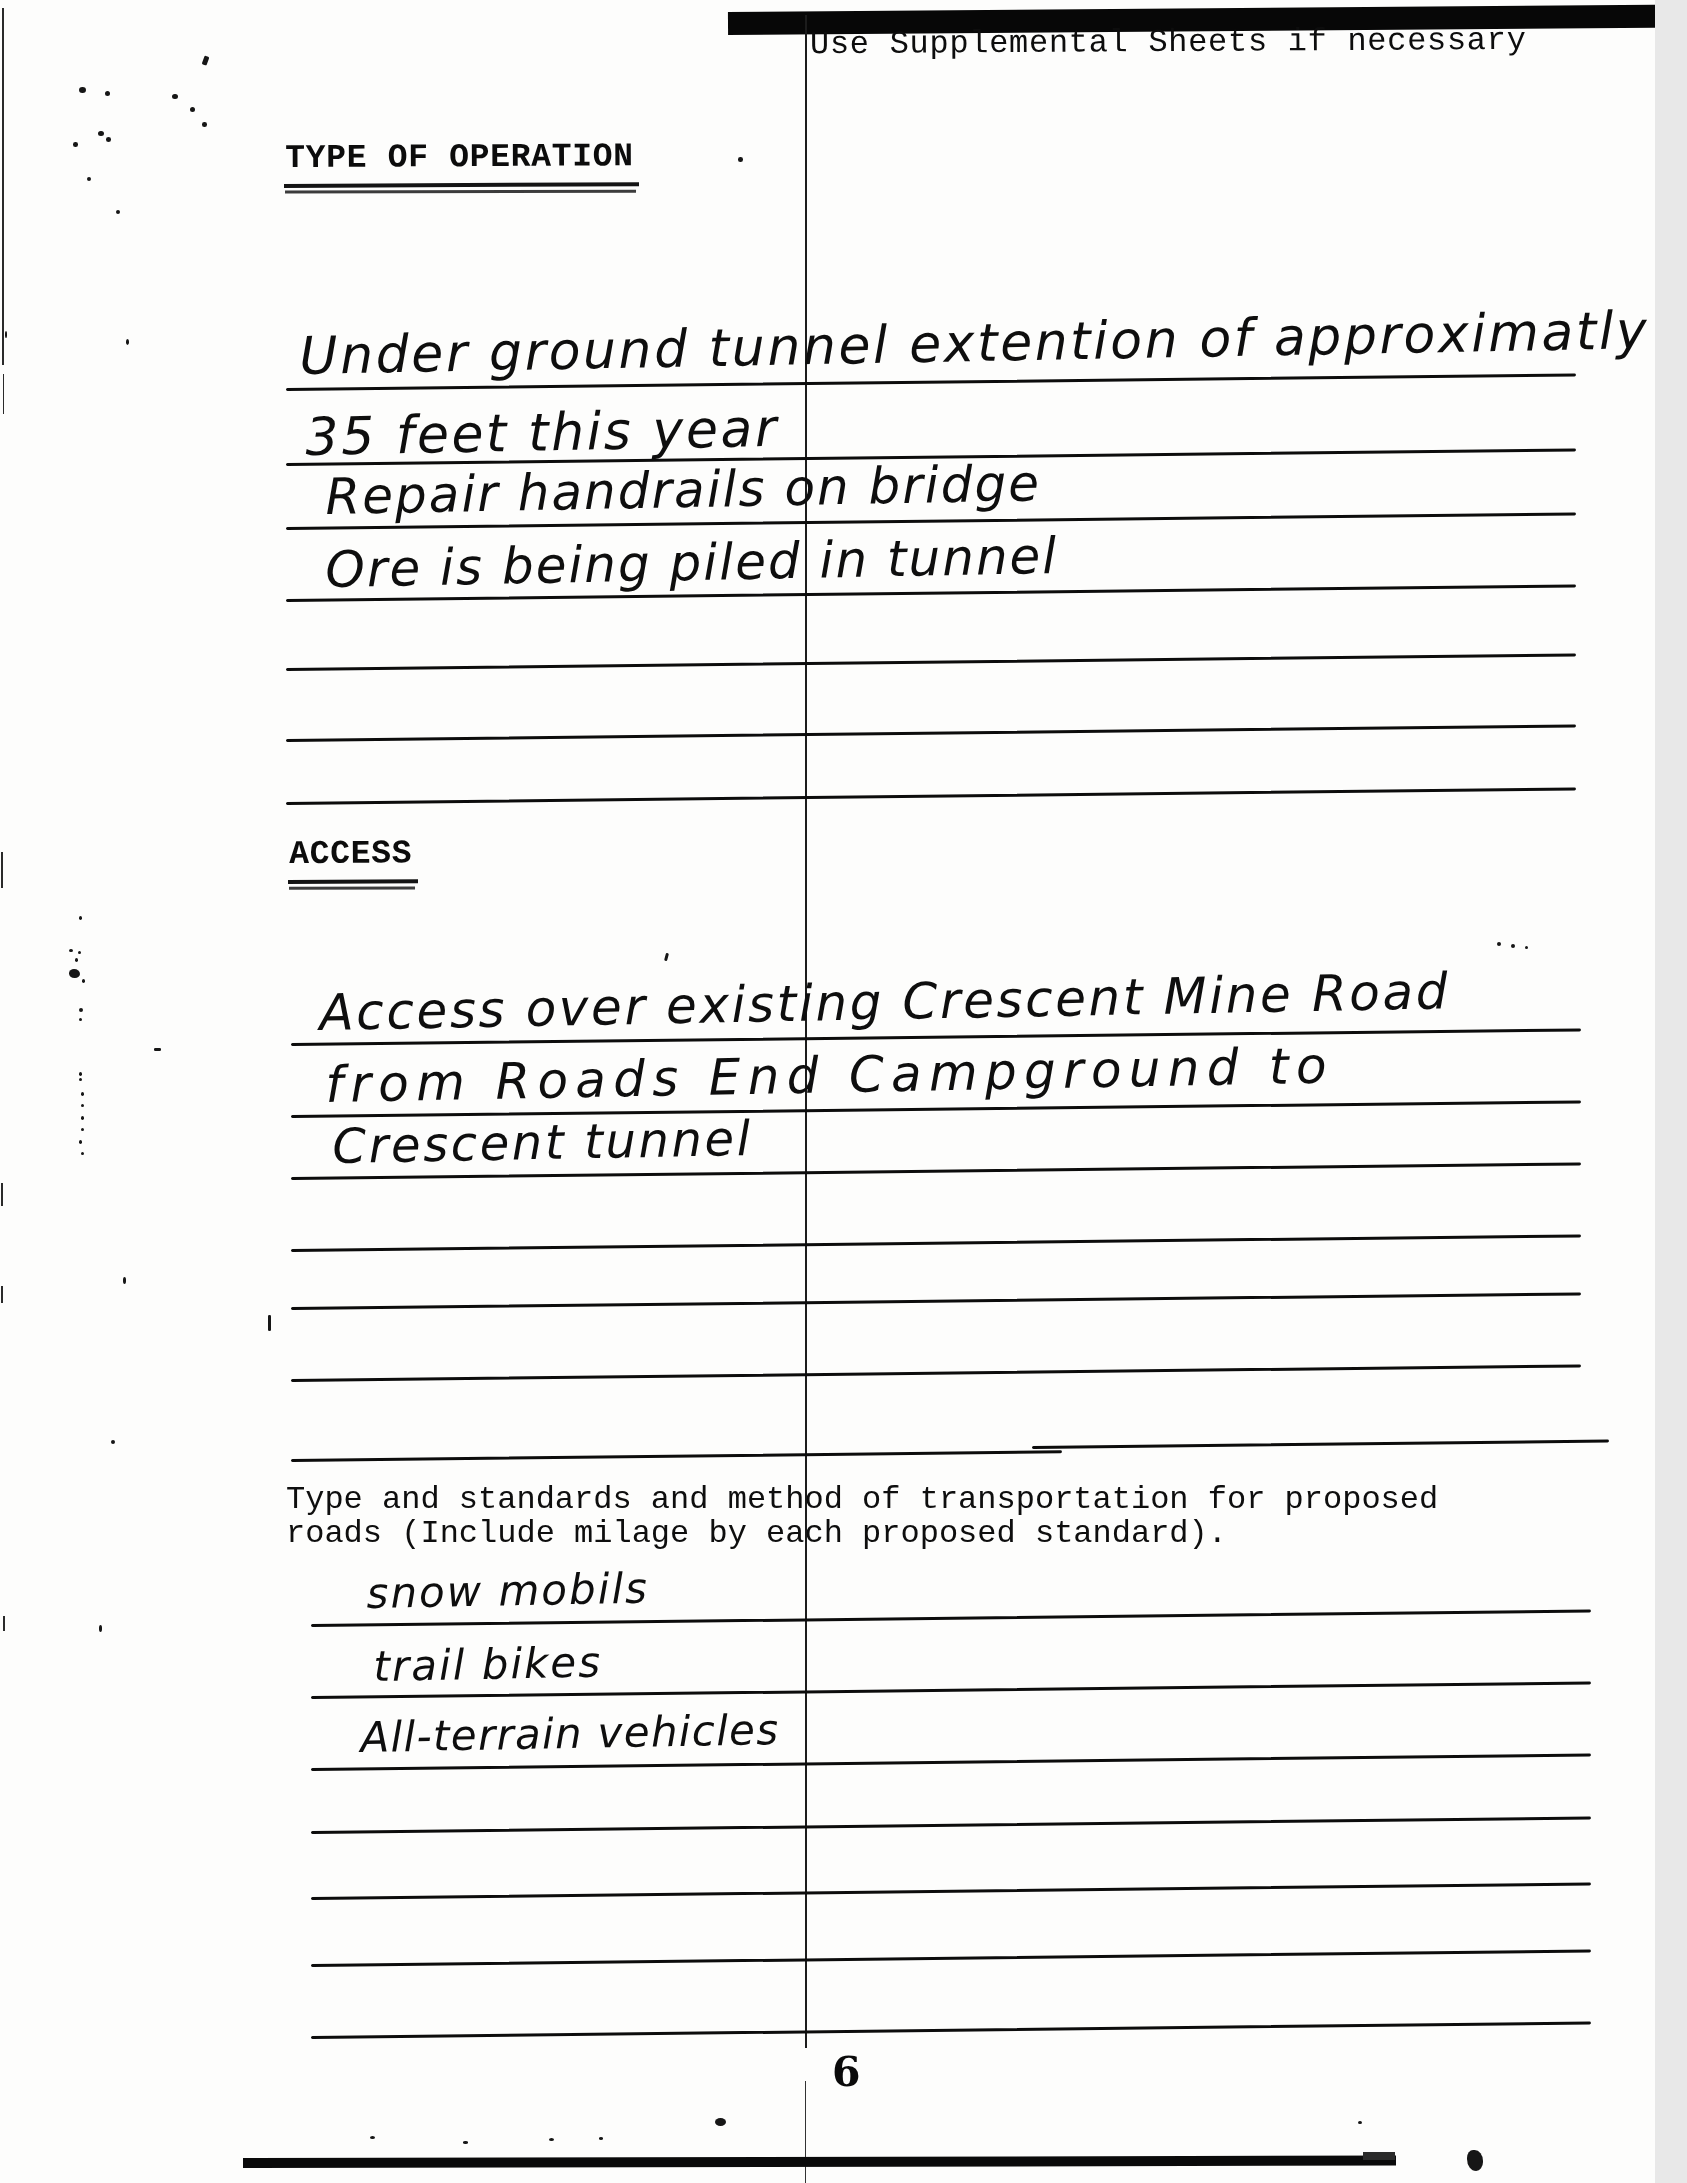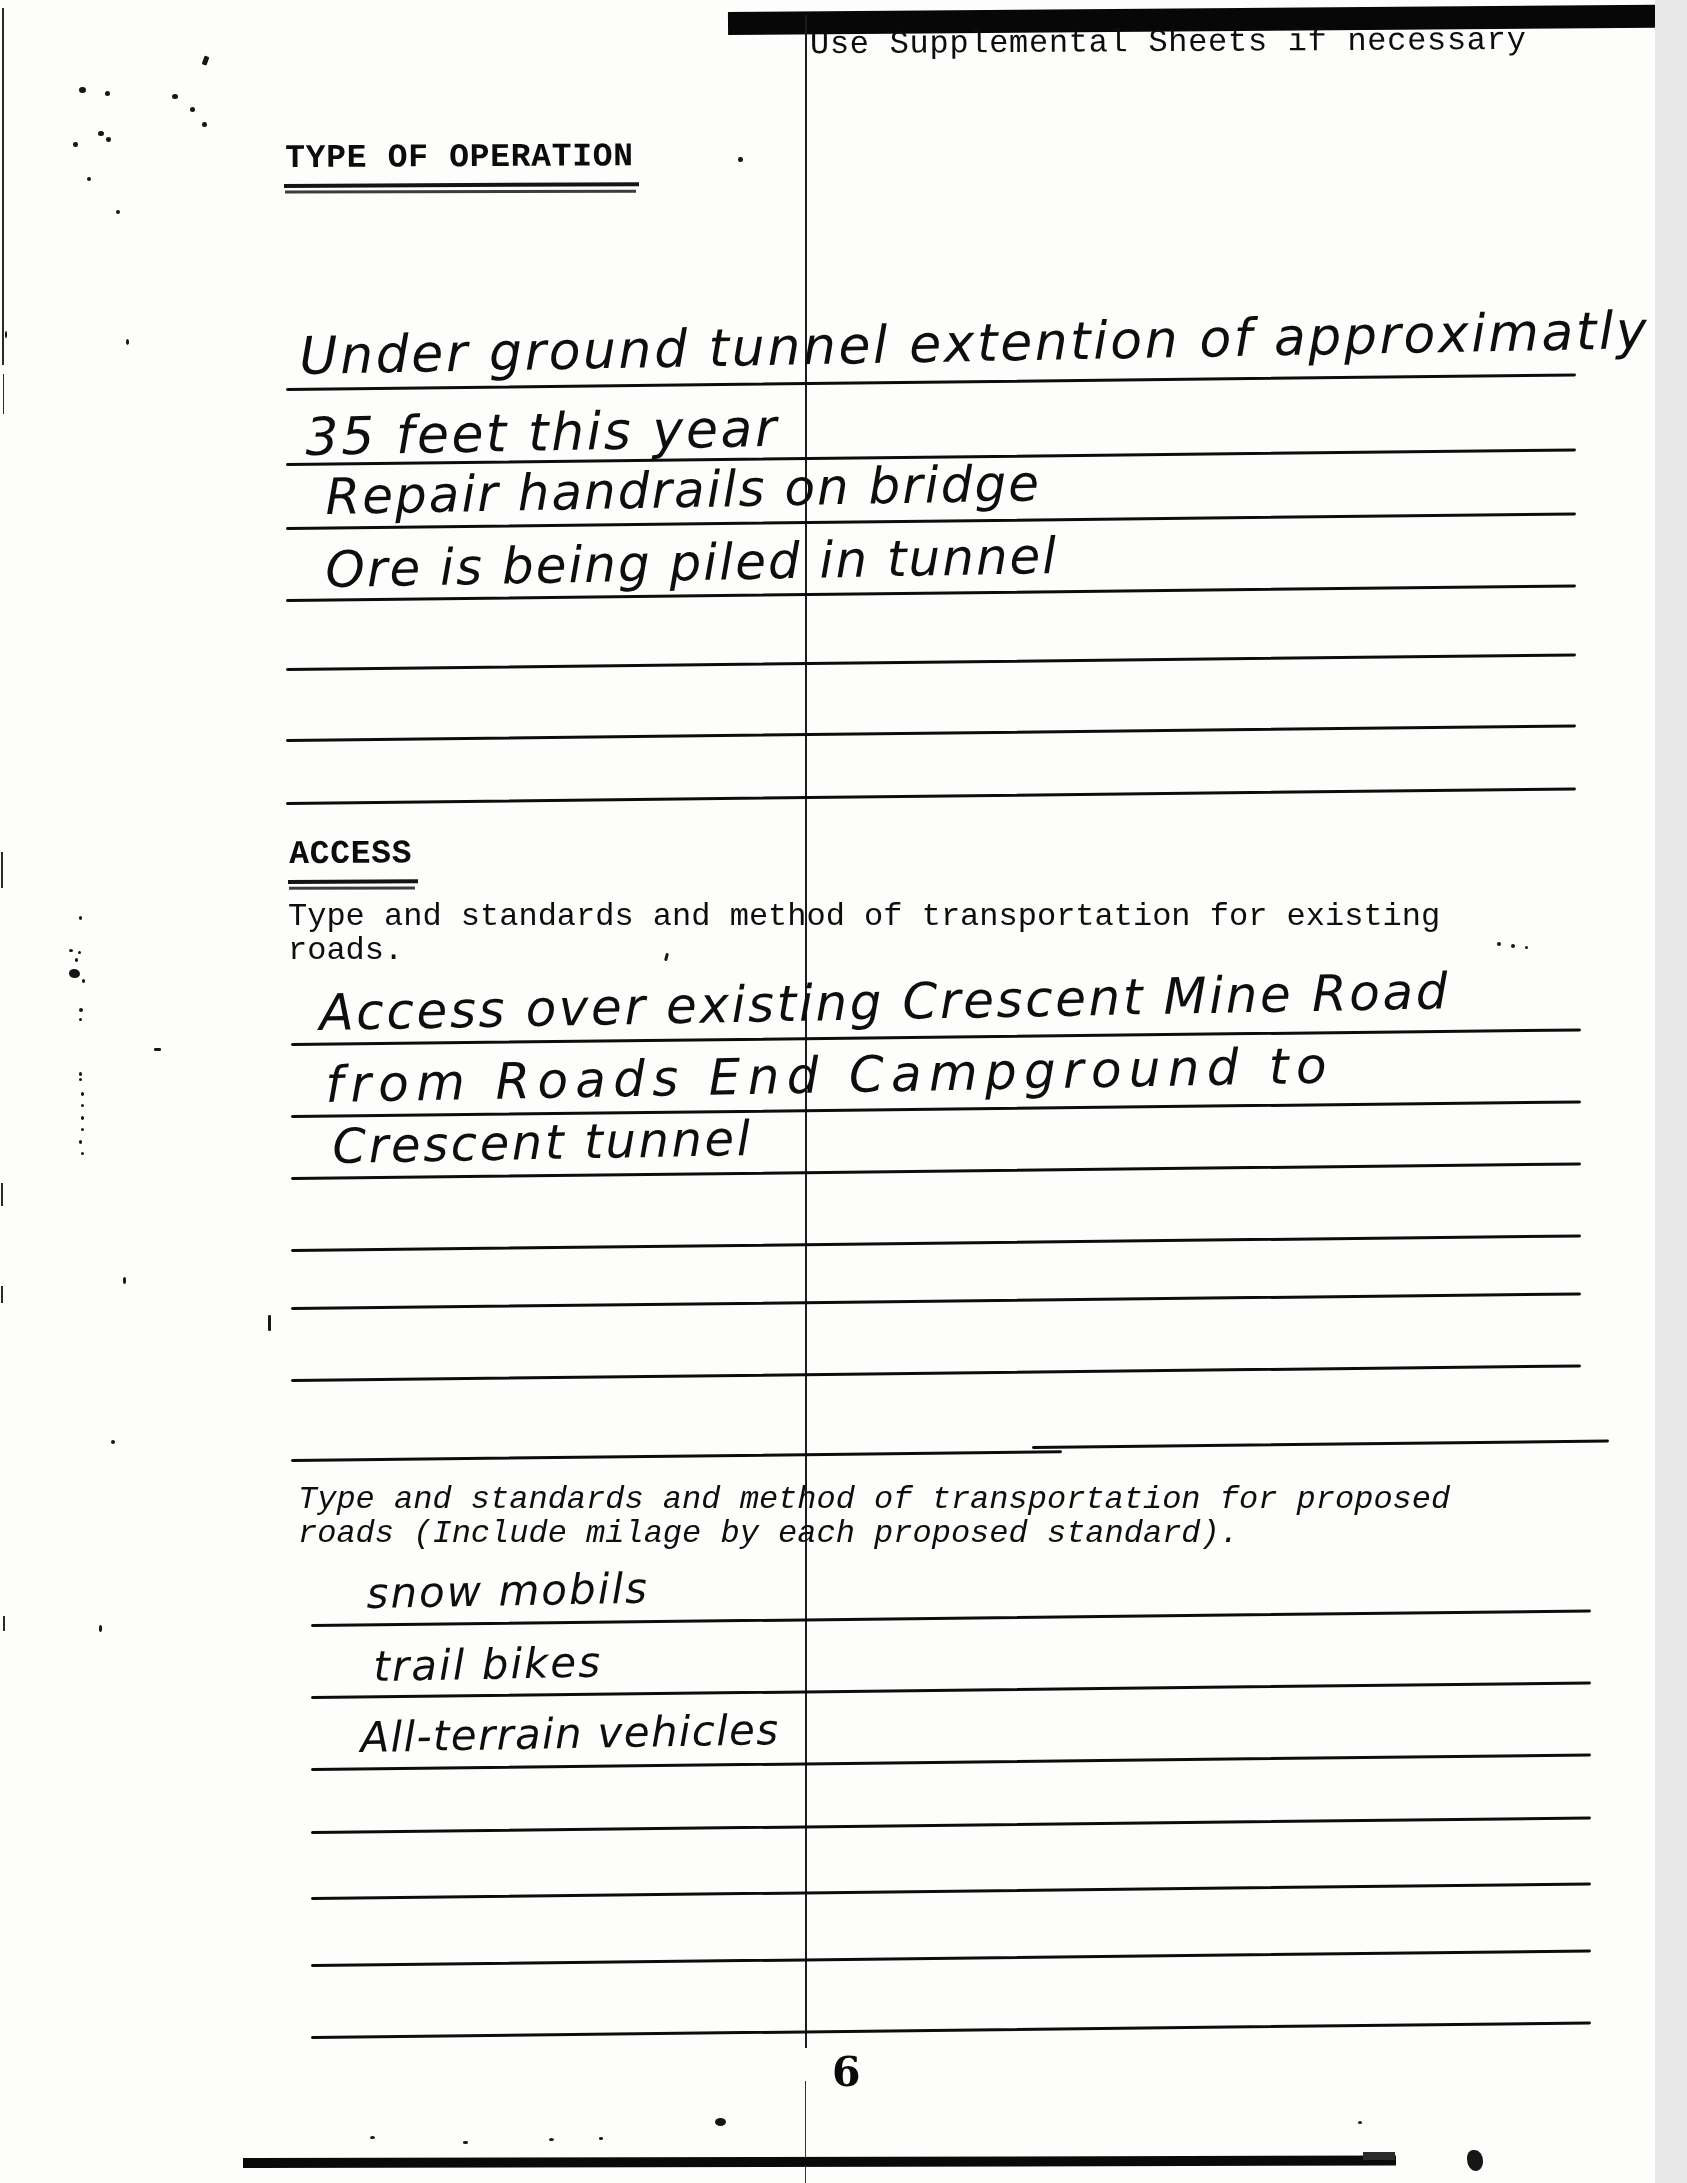--- a/index.html
+++ b/index.html
@@ -80,36 +80,35 @@
 
   <div class="rule" style="left:286px;top:388px;width:1290px;"></div>
   <div class="rule" style="left:286px;top:463px;width:1290px;"></div>
   <div class="rule" style="left:286px;top:527px;width:1290px;"></div>
   <div class="rule" style="left:286px;top:599px;width:1290px;"></div>
   <div class="rule" style="left:286px;top:668px;width:1290px;"></div>
   <div class="rule" style="left:286px;top:739px;width:1290px;"></div>
   <div class="rule" style="left:286px;top:802px;width:1290px;"></div>
 
   <div class="heading mono" style="left:288px;top:836px;">ACCESS</div>
-  <div class="prompt mono" style="left:288px;top:900px;">Type and standards and method of transportation for existing roads.</div>
 
   <div class="hw" style="left:320px;top:987px;font-size:50px;letter-spacing:2.6px;">Access over existing Crescent Mine Road</div>
   <div class="hw" style="left:326px;top:1059px;font-size:50px;letter-spacing:7.3px;">from Roads End Campground to</div>
   <div class="hw" style="left:333px;top:1121px;font-size:48px;letter-spacing:2.6px;">Crescent tunnel</div>
 
   <div class="rule" style="left:291px;top:1043px;width:1290px;"></div>
   <div class="rule" style="left:291px;top:1115px;width:1290px;"></div>
   <div class="rule" style="left:291px;top:1177px;width:1290px;"></div>
   <div class="rule" style="left:291px;top:1249px;width:1290px;"></div>
   <div class="rule" style="left:291px;top:1307px;width:1290px;"></div>
   <div class="rule" style="left:291px;top:1379px;width:1290px;"></div>
   <div class="rule" style="left:291px;top:1459px;width:771px;"></div>
   <div class="rule" style="left:1032px;top:1446px;width:577px;"></div>
 
-  <div class="prompt mono" style="left:298px;top:1483px;font-style:italic;">Type and standards and method of transportation for proposed roads (Include milage by each proposed standard).</div>
+  <div class="prompt mono" style="left:286px;top:1483px;">Type and standards and method of transportation for proposed roads (Include milage by each proposed standard).</div>
 
   <div class="hw" style="left:367px;top:1572px;font-size:42px;letter-spacing:2px;">snow mobils</div>
   <div class="hw" style="left:374px;top:1645px;font-size:42px;letter-spacing:2px;">trail bikes</div>
   <div class="hw" style="left:361px;top:1716px;font-size:42px;letter-spacing:1.3px;">All-terrain vehicles</div>
 
   <div class="rule" style="left:311px;top:1624px;width:1280px;"></div>
   <div class="rule" style="left:311px;top:1696px;width:1280px;"></div>
   <div class="rule" style="left:311px;top:1768px;width:1280px;"></div>
   <div class="rule" style="left:311px;top:1831px;width:1280px;"></div>
   <div class="rule" style="left:311px;top:1897px;width:1280px;"></div>

